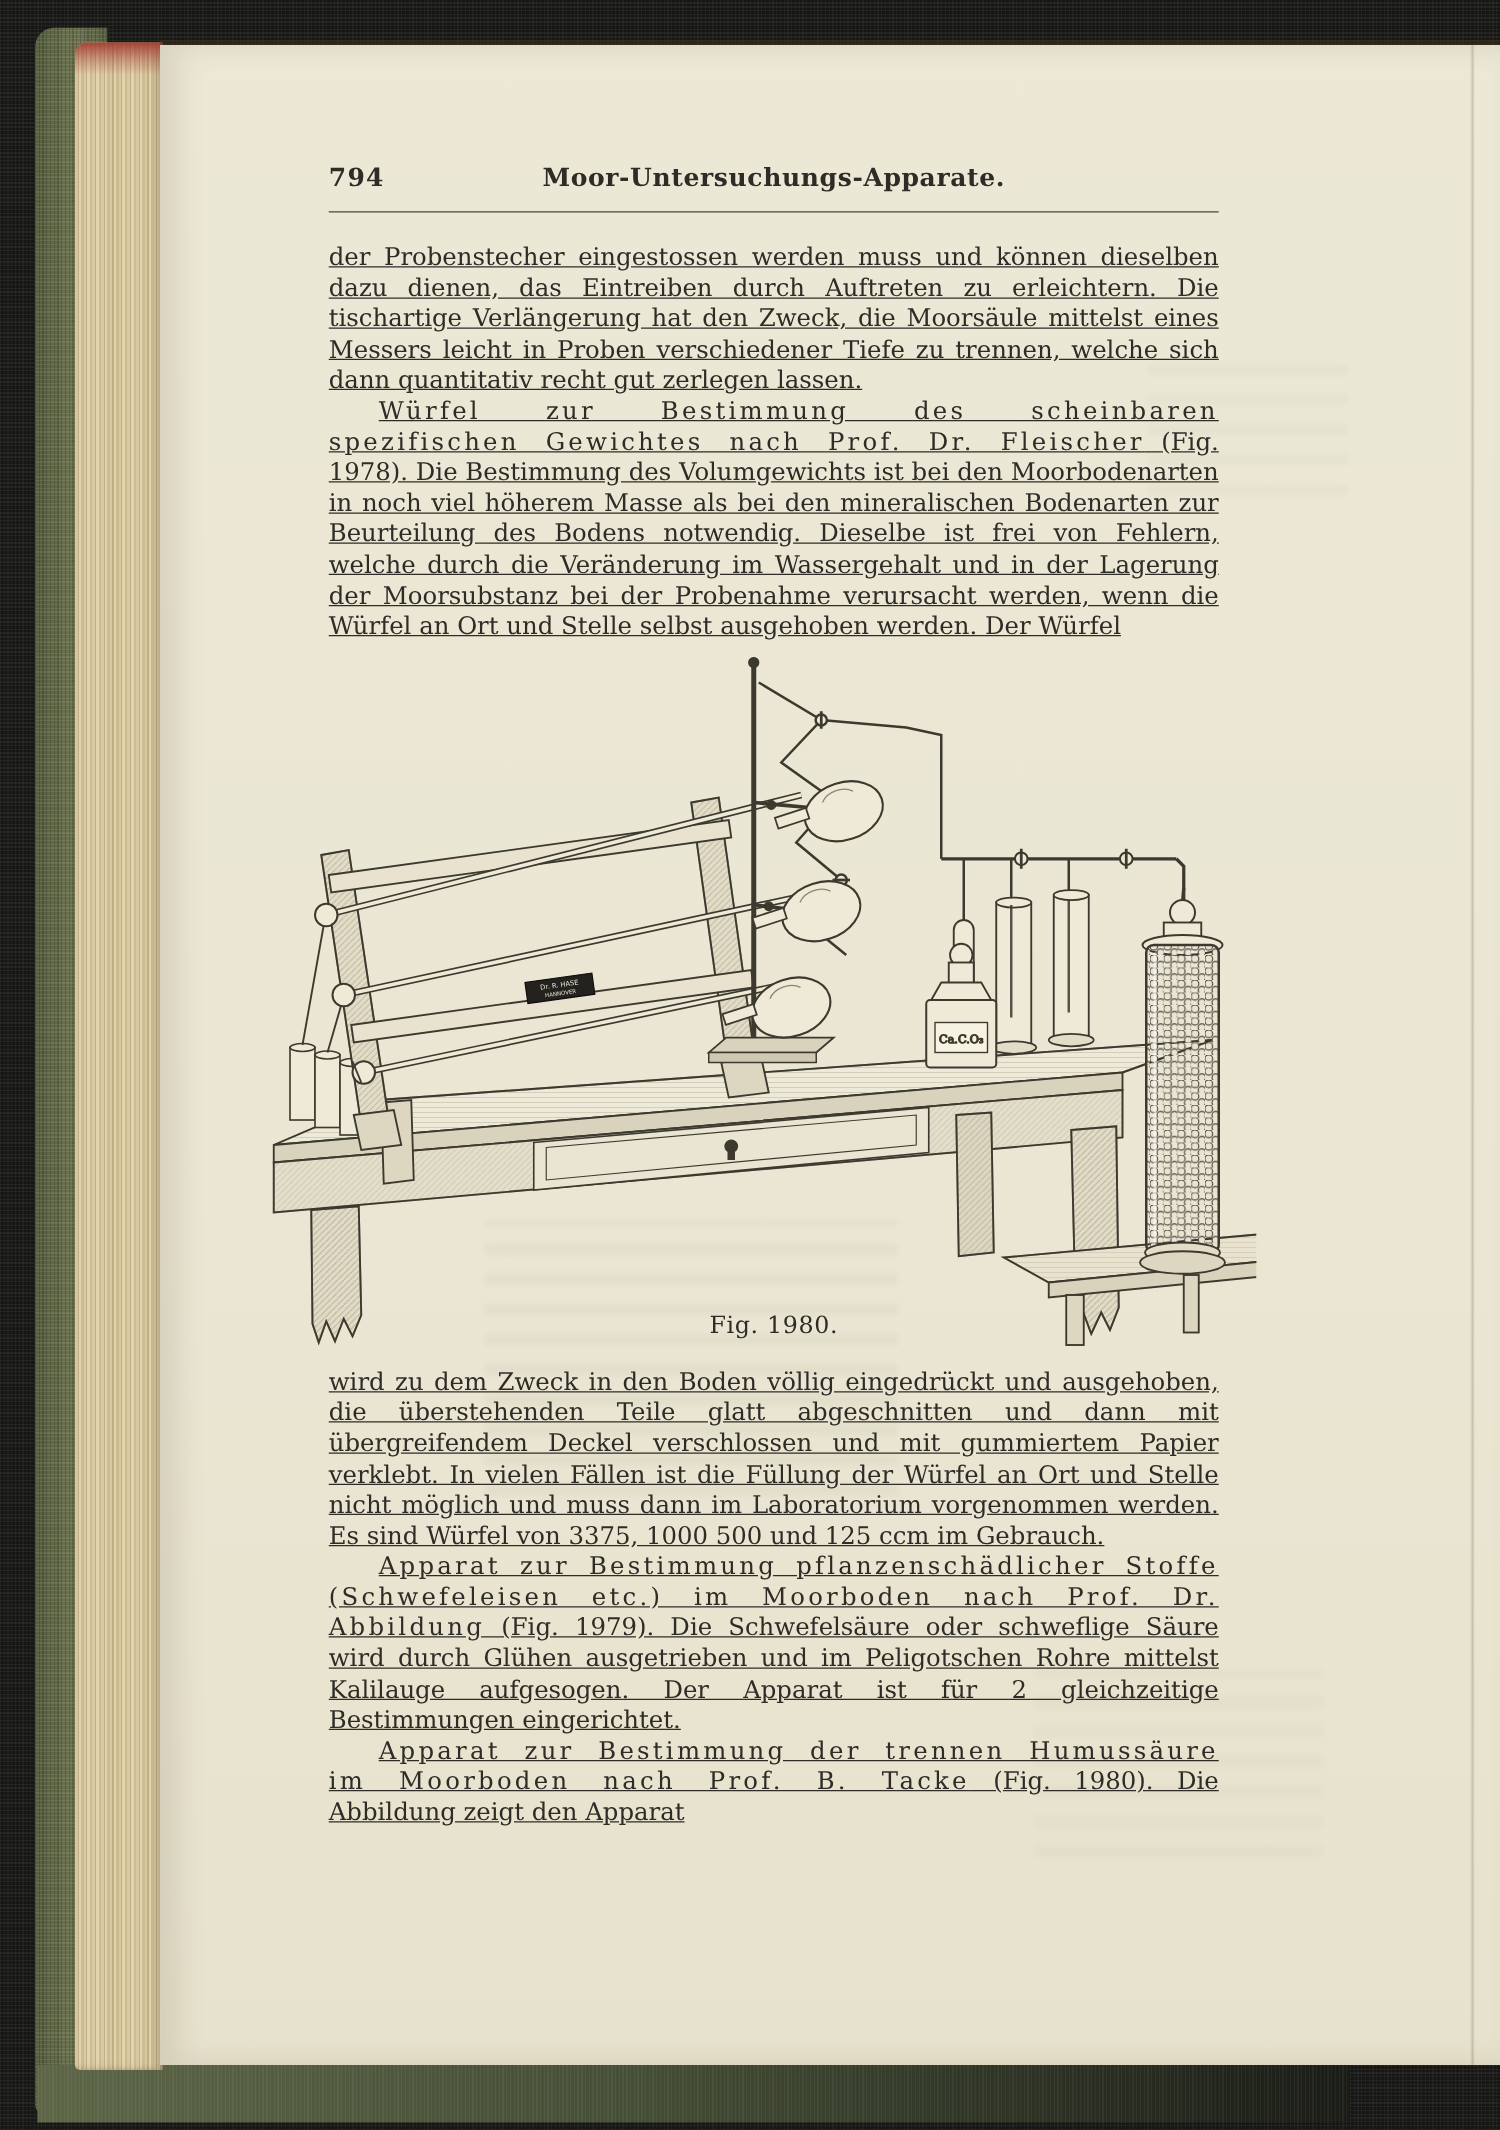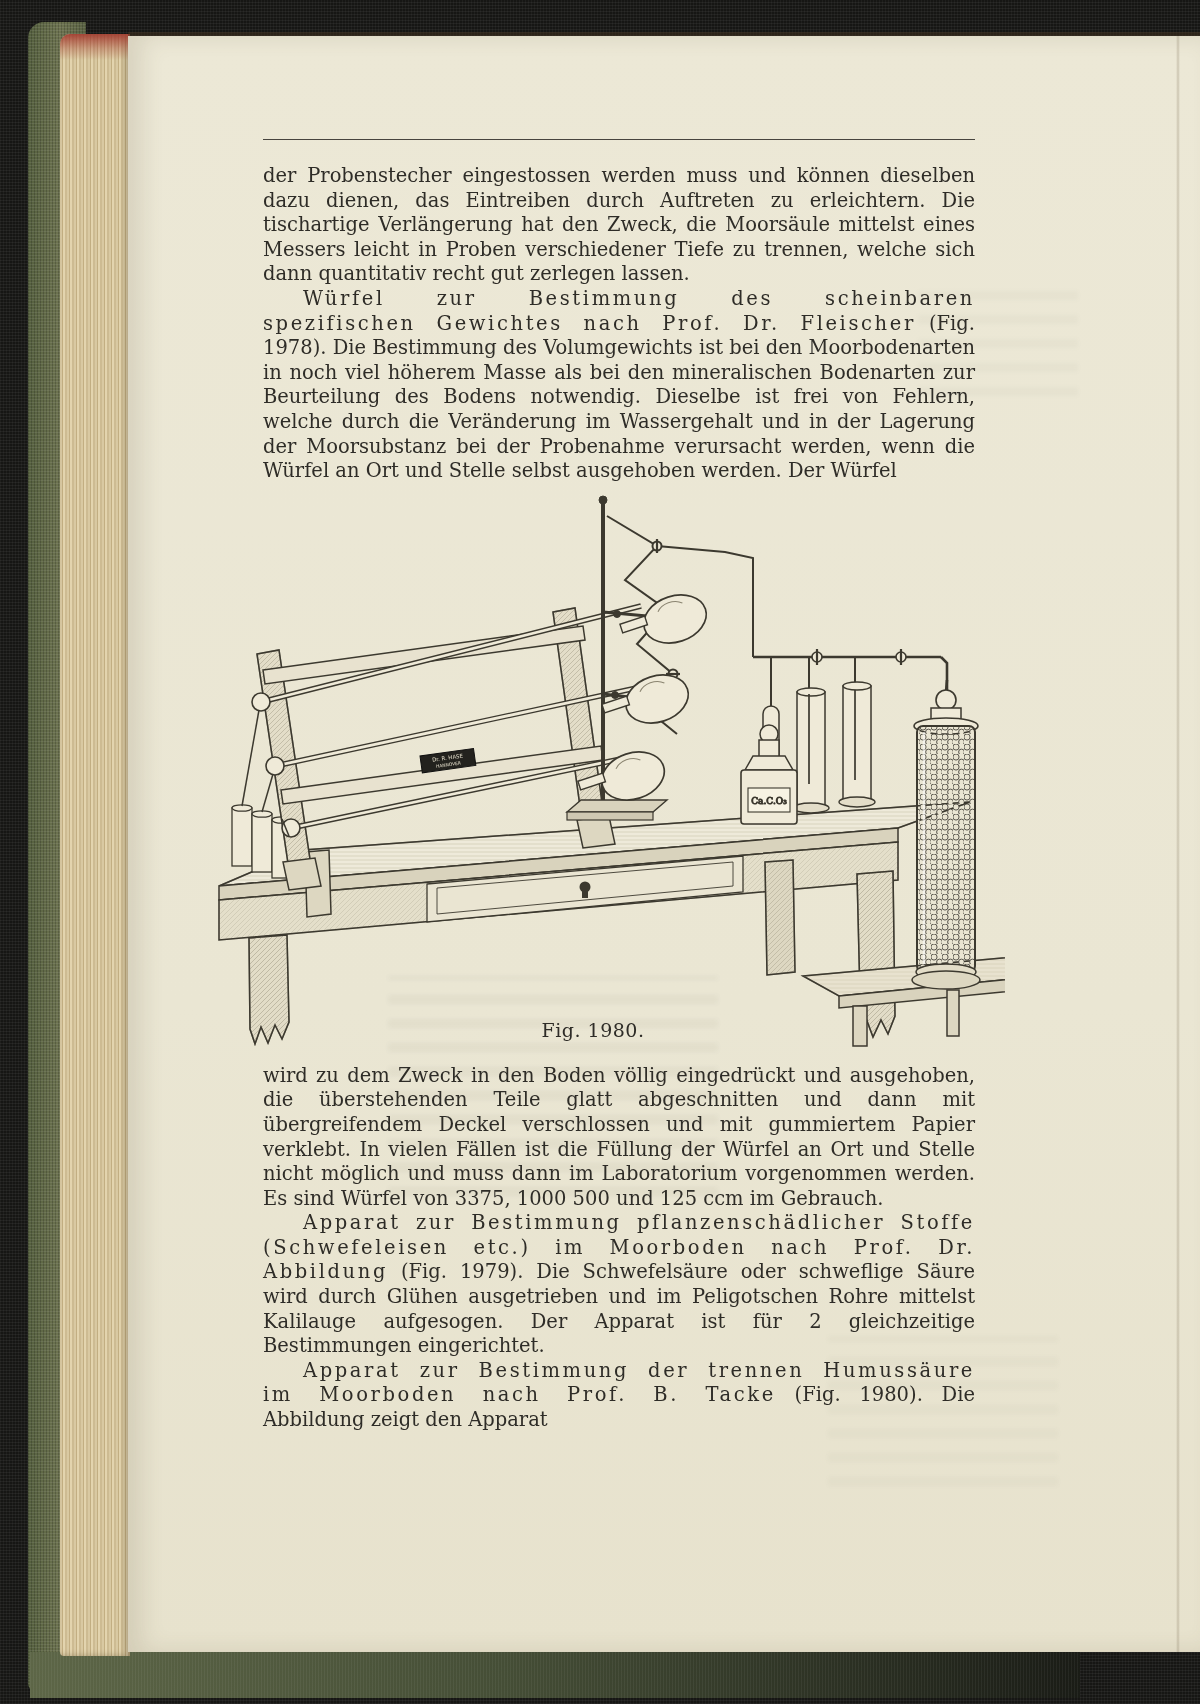--- a/index.html
+++ b/index.html
@@ -60,48 +60,52 @@
   .g2 { left:790px; top:240px;  width:160px; height:120px; opacity:.55; }
   .g3 { left:700px; top:1300px; width:230px; height:150px; opacity:.5; }
 
   .content { position:relative; padding:94px 0 0 135px; width:847px; }
   .pagehead { position:relative; width:712px; height:30px; }
   .pageno { position:absolute; left:0; top:0; font-size:20px; font-weight:bold; letter-spacing:1px; }
   .runtitle { position:absolute; left:0; right:0; text-align:center; font-size:20px; font-weight:bold; letter-spacing:.5px; }
   .headrule { width:712px; height:0; border-bottom:1.6px solid #47443e; margin-top:9px; }
 
   .text-block { width:712px; margin-top:24px; font-size:19.5px; line-height:24.6px; text-align:justify; }
-  .text-block p { margin:0; }
+  .text-block p { margin:0;text-decoration:underline; }
   .ind { text-indent:40px; }
   .sperr { letter-spacing:2.6px; word-spacing:5px; }
 
   figure.engraving { position:relative; width:800px; margin:10px 0 0 -58px; }
   figure.engraving svg { display:block; }
   .figcap {
-    position:absolute; left:0; width:712px; margin-left:32px; top:524px;
+    position:absolute; left:0; width:712px; margin-left:58px; top:524px;
     text-align:center; font-size:19px; letter-spacing:.5px; color:#2e2c27;
   }
 </style>
 </head>
 <body>
 
 <div class="cover-left"></div>
 <div class="cover-bottom"></div>
 <div class="fore-edge">
   <div class="edge-stain"></div>
 </div>
 
 <div class="sheet">
   <div class="crease"></div>
   <div class="ghost g1"></div>
   <div class="ghost g2"></div>
   <div class="ghost g3"></div>
 
   <div class="content">
 
+    <div class="pagehead">
+      <span class="pageno">794</span>
+      <span class="runtitle">Moor-Untersuchungs-Apparate.</span>
+    </div>
     <div class="headrule"></div>
 
     <div class="text-block">
       <p>der Probenstecher eingestossen werden muss und können dieselben dazu dienen, das Eintreiben durch Auftreten zu erleichtern.  Die tischartige Verlängerung hat den Zweck, die Moorsäule mittelst eines Messers leicht in Proben verschiedener Tiefe zu trennen, welche sich dann quantitativ recht gut zerlegen lassen.</p>
 
       <p class="ind"><span class="sperr">Würfel zur Bestimmung des scheinbaren spezifischen Gewichtes nach Prof. Dr. Fleischer</span><span> (Fig. 1978).  Die Bestimmung des Volumgewichts ist bei den Moorbodenarten in noch viel höherem Masse als bei den mineralischen Bodenarten zur Beurteilung des Bodens notwendig. Dieselbe ist frei von Fehlern, welche durch die Veränderung im Wassergehalt und in der Lagerung der Moorsubstanz bei der Probenahme verursacht werden, wenn die Würfel an Ort und Stelle selbst ausgehoben werden.  Der Würfel</span></p>
 
       <figure class="engraving">
         <svg width="800" height="570" viewBox="0 0 800 570">
           <defs>

